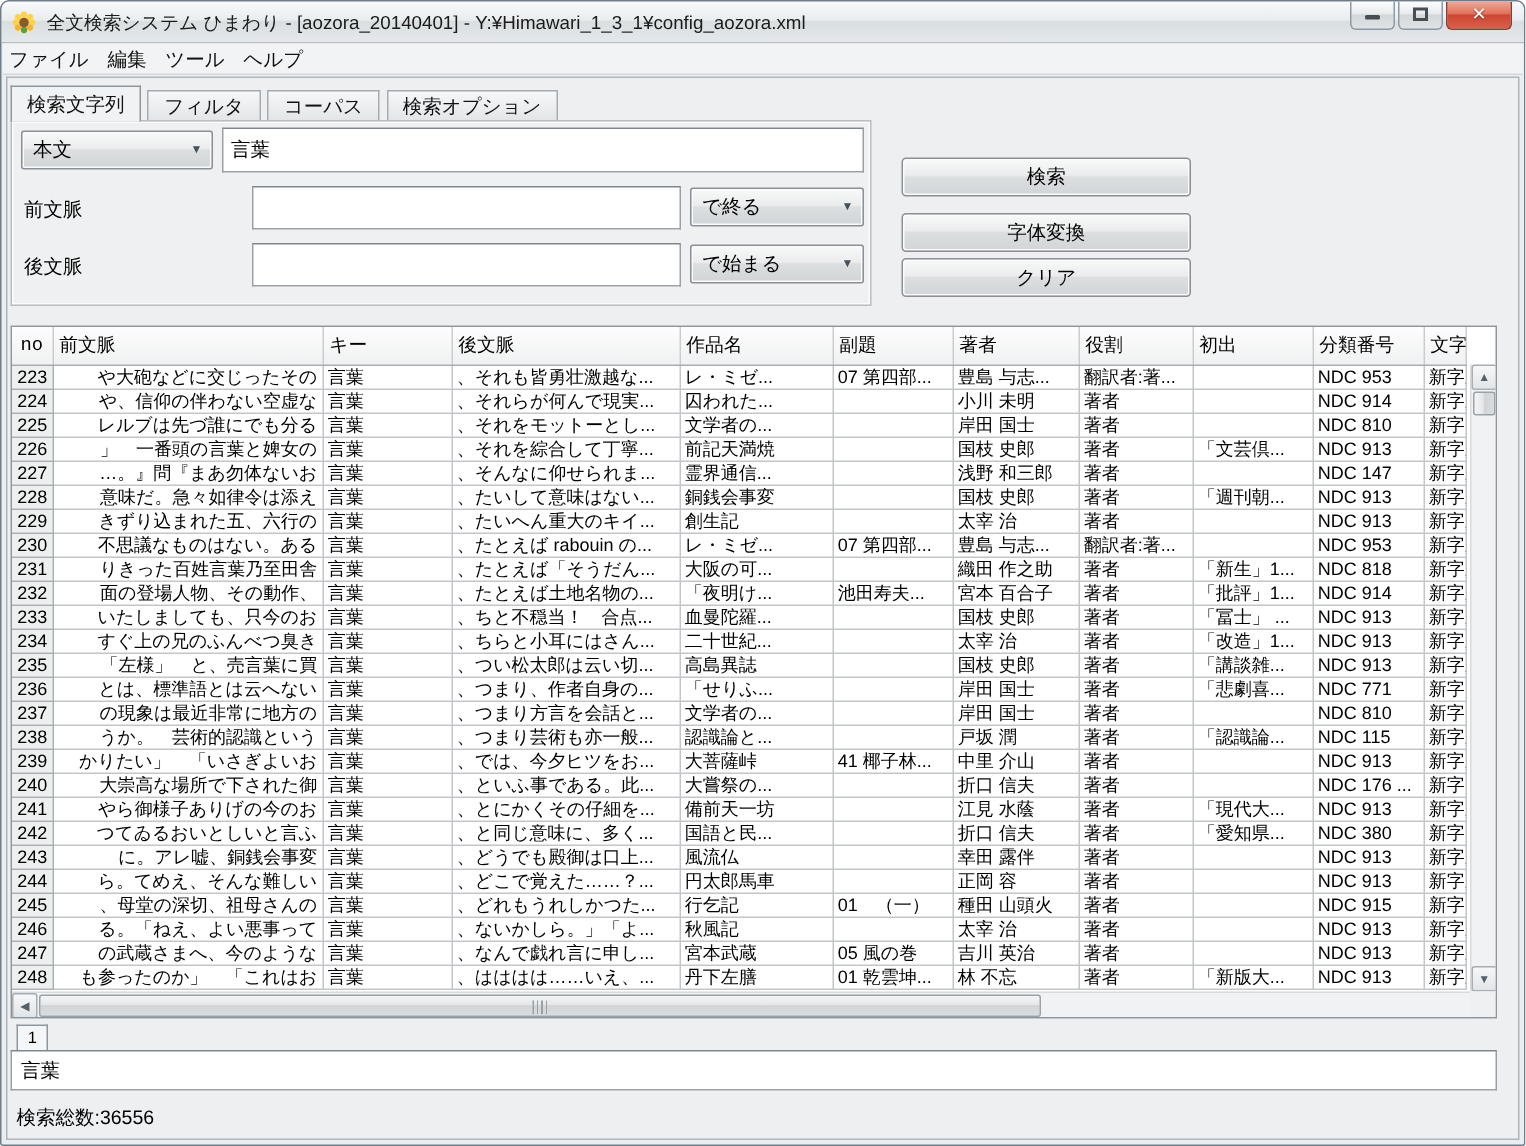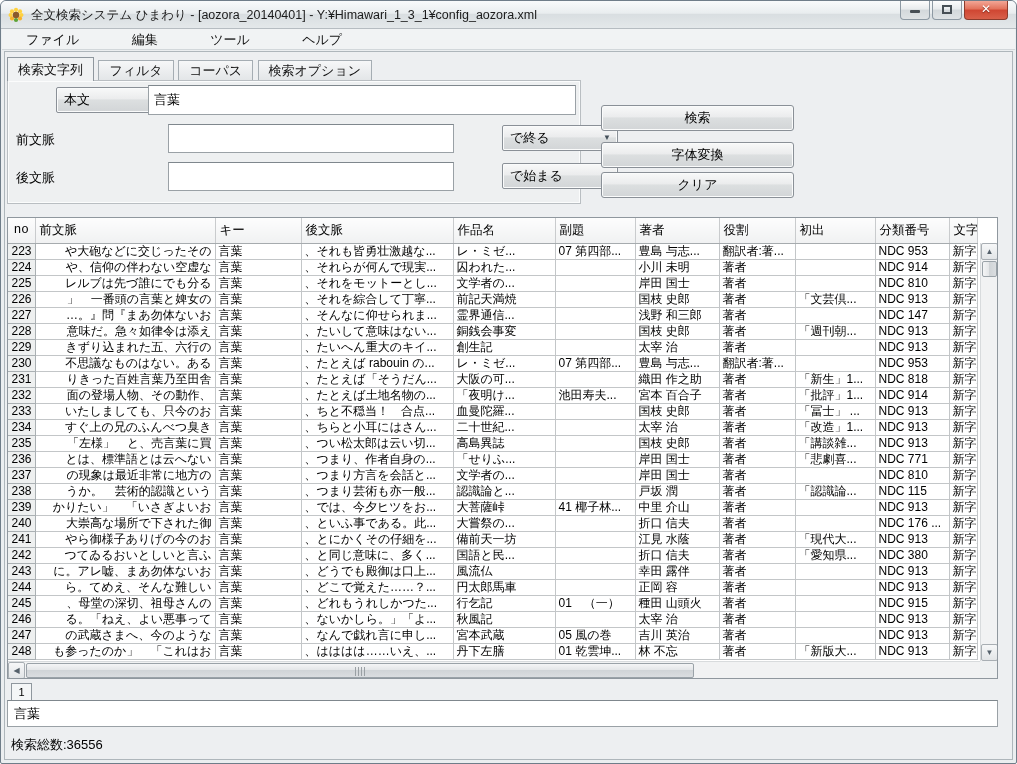--- a/index.html
+++ b/index.html
@@ -24,42 +24,42 @@
   .glyph-min { position:absolute; left:50%; top:9px; width:10px; height:3px; margin-left:-5px;
     background:#474f55; border-radius:1px; }
   .glyph-max { position:absolute; left:50%; top:4px; width:10px; height:9px; margin-left:-5px;
     border:2px solid #474f55; background:transparent; }
   .glyph-close::before { content:"✕"; position:absolute; left:0; right:0; top:1px; text-align:center;
     color:#ffffff; font-size:12px; font-weight:bold; text-shadow:0 1px 1px #7a2417; }
 
   
   .menubar { position:absolute; top:28px; left:1px; right:1px; height:21px; background:#f1f3f4;
     border-bottom:1px solid #d2d7da; }
-  .menu-item { display:inline-block; padding:0 24px; line-height:21px; font-size:13px; color:#111; cursor:default; }
+  .menu-item { display:inline-block; padding:0 4px; line-height:21px; font-size:13px; color:#111; cursor:default; }
 
   
   .content { position:absolute; top:50px; left:3px; right:3px; bottom:3px; background:#edeff1;
     border:1px solid #aeb6bb; }
 
   
   .tabs { position:absolute; left:2px; top:5px; height:24px; }
   .tab { display:inline-block; vertical-align:bottom; height:21px; line-height:20px; margin-top:3px;
     padding:0 10px; font-size:13px; border:1px solid #a5adb3; border-bottom:none;
     background:linear-gradient(#f6f7f8,#e2e5e7); color:#111; cursor:default;text-align:center; }
   .tab.active { height:24px; line-height:23px; margin-top:0; background:#f0f2f3;
     border-color:#8f979e; position:relative; z-index:2; }
 
   
   .search-panel { position:absolute; left:2px; top:28px; width:574px; height:124px;
     background:#eef0f1; border:1px solid #b9bec2; box-shadow:inset 0 0 0 1px #fbfcfc; }
   .field { position:absolute; background:#fff; border:1px solid #9aa1a6; border-top-color:#7f878d;
     font-size:13px; padding:0 5px; color:#000; font-family:inherit; }
   .combo { position:absolute; border:1px solid #8a9097; border-radius:2px;
     background:linear-gradient(#f8f9f9,#ebeced 45%,#dcdfe0 50%,#d2d5d7);
-    box-shadow:inset 0 0 0 1px #fafbfb; font-size:13px; cursor:default;margin-left:42px; }
+    box-shadow:inset 0 0 0 1px #fafbfb; font-size:13px; cursor:default; }
   .combo .combo-label { position:absolute; left:7px; top:0; bottom:0; line-height:24px; color:#000; }
   .combo .arrow::before { content:"▼"; position:absolute; right:6px; top:50%; margin-top:-5px;
     font-size:8px; color:#44505a; }
   .ctx-label { position:absolute; font-size:13px; color:#000; }
   .action-btn { position:absolute; left:596px; width:193px; height:26px; border:1px solid #8a9097;
     border-radius:3px; background:linear-gradient(#f8f9f9,#ebeced 45%,#dcdfe0 50%,#d2d5d7);
     box-shadow:inset 0 0 0 1px #fafbfb; font-size:13px; text-align:center; line-height:24px;
     color:#000; cursor:default; }
 
   
@@ -469,21 +469,21 @@
               <td class="c4">国語と民...</td>
               <td class="c5"></td>
               <td class="c6">折口 信夫</td>
               <td class="c7">著者</td>
               <td class="c8">「愛知県...</td>
               <td class="c9">NDC 380</td>
               <td class="c10">新字旧</td>
             </tr>
             <tr>
               <td class="c0">243</td>
-              <td class="c1">に。アレ嘘、まあ勿体ないお</td>
+              <td class="c1">に。アレ嘘、銅銭会事変</td>
               <td class="c2">言葉</td>
               <td class="c3">、どうでも殿御は口上...</td>
               <td class="c4">風流仏</td>
               <td class="c5"></td>
               <td class="c6">幸田 露伴</td>
               <td class="c7">著者</td>
               <td class="c8"></td>
               <td class="c9">NDC 913</td>
               <td class="c10">新字新</td>
             </tr>

